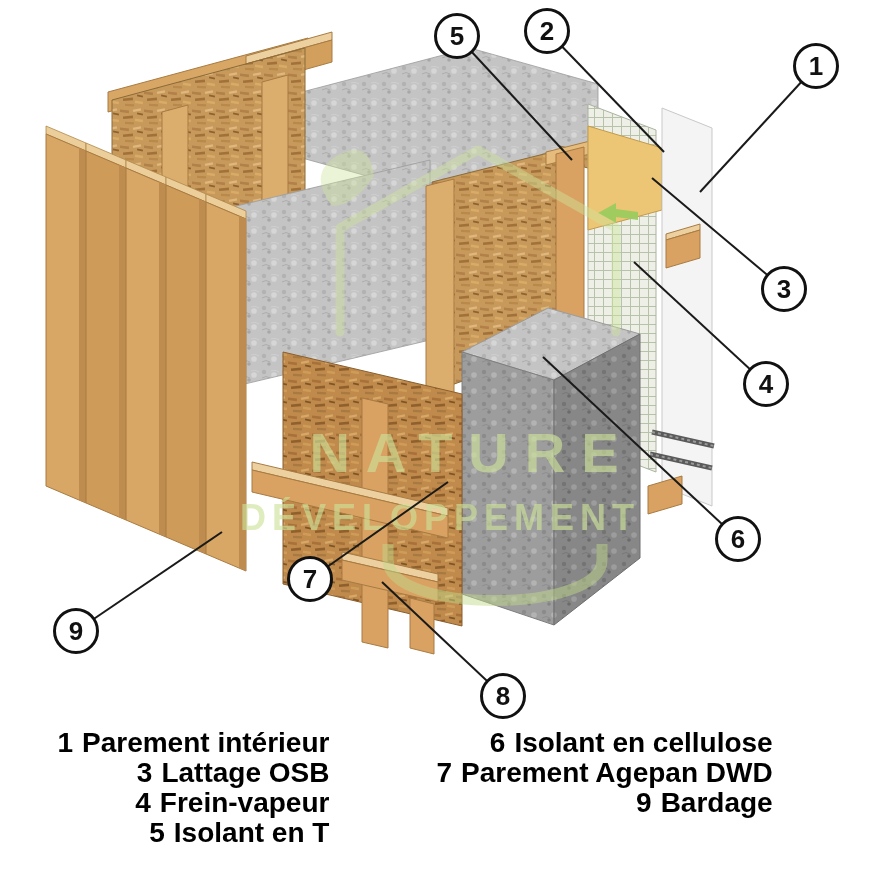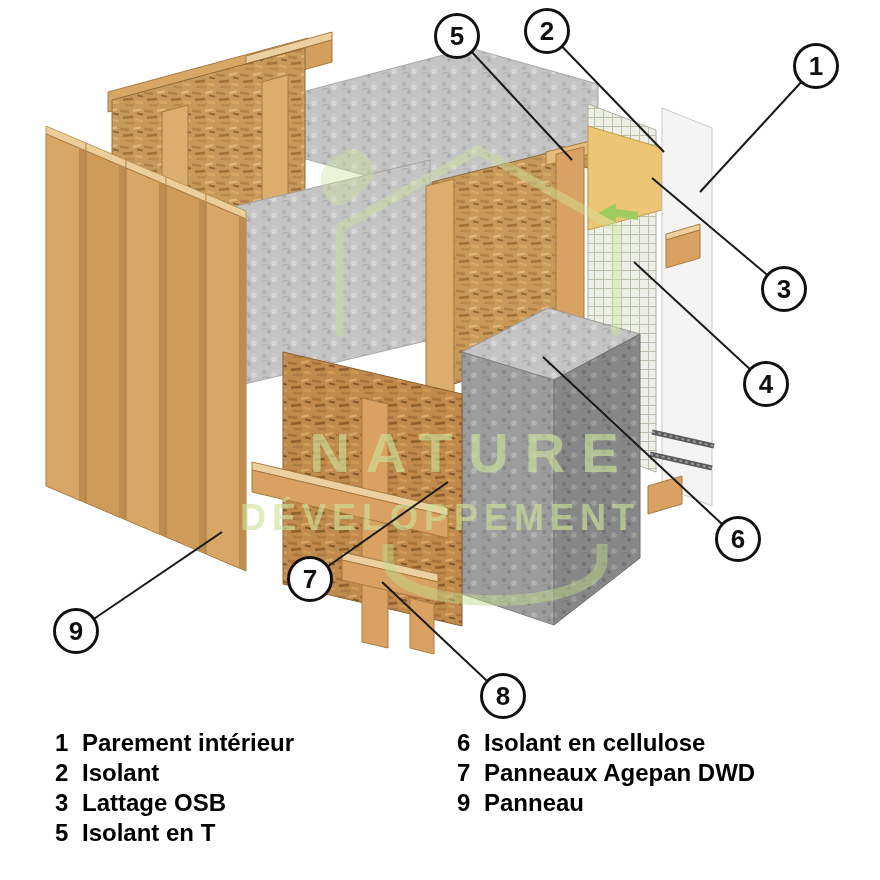--- a/index.html
+++ b/index.html
@@ -2,22 +2,22 @@
 <html><head>
 <meta charset="utf-8">
 <style>
   html,body{margin:0;padding:0;background:#fff;}
   .stage{position:relative;width:880px;height:880px;background:#fff;overflow:hidden;
          font-family:"Liberation Sans",sans-serif;}
   .stage svg{position:absolute;left:0;top:0;}
   .callout{position:absolute;width:46px;height:46px;border:3px solid #111;border-radius:50%;
            background:#fff;display:flex;align-items:center;justify-content:center;
            font-size:26px;font-weight:bold;color:#111;box-sizing:border-box;z-index:5;}
-  .legend-col{position:absolute;top:728px;color:#000;font-weight:bold;font-size:24px;
-              line-height:30px;z-index:5;}
+  .legend-col{position:absolute;top:728px;color:#000;font-weight:bold;font-size:28px;
+              line-height:30px;z-index:5;text-align:right;}
   .legend-row{white-space:nowrap;}
   .legend-row .num{display:inline-block;min-width:18px;margin-right:9px;}
 </style>
 </head>
 <body>
 
 <div class="stage">
 
 <svg width="880" height="880" viewBox="0 0 880 880">
   <defs>
@@ -226,23 +226,23 @@
     </div>
 <div class="callout" style="left:480px;top:673px">
       <span>8</span>
     </div>
 <div class="callout" style="left:53px;top:608px">
       <span>9</span>
     </div>
 
 <div class="legend-col" style="left:55px">
   <div class="legend-row"><span class="num">1</span><span>Parement intérieur</span></div>
-  <div class="legend-row"><span class="num">2</span><span>Isolant</span></div>
   <div class="legend-row"><span class="num">3</span><span>Lattage OSB</span></div>
+  <div class="legend-row"><span class="num">4</span><span>Frein-vapeur</span></div>
   <div class="legend-row"><span class="num">5</span><span>Isolant en T</span></div>
 </div>
-<div class="legend-col" style="left:457px">
+<div class="legend-col" style="left:434px">
   <div class="legend-row"><span class="num">6</span><span>Isolant en cellulose</span></div>
-  <div class="legend-row"><span class="num">7</span><span>Panneaux Agepan DWD</span></div>
-  <div class="legend-row"><span class="num">9</span><span>Panneau</span></div>
+  <div class="legend-row"><span class="num">7</span><span>Parement Agepan DWD</span></div>
+  <div class="legend-row"><span class="num">9</span><span>Bardage</span></div>
 </div>
 
 </div>
 
 </body></html>

